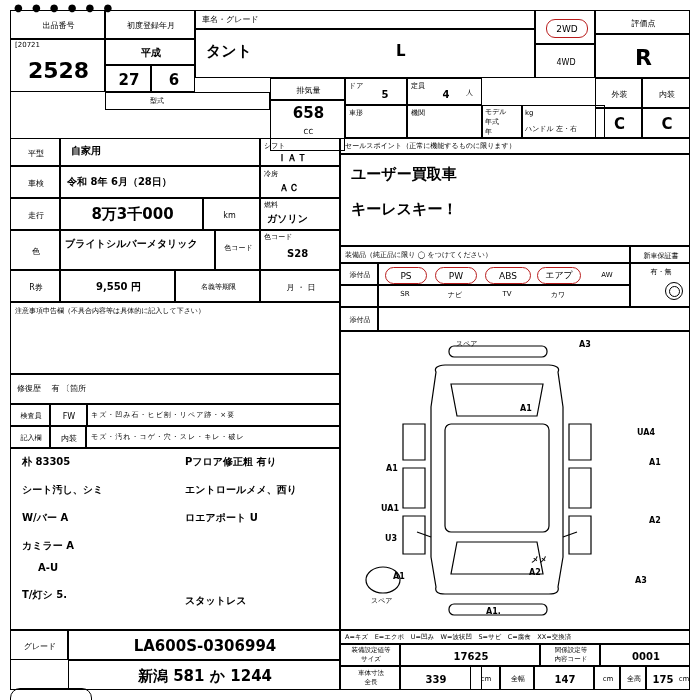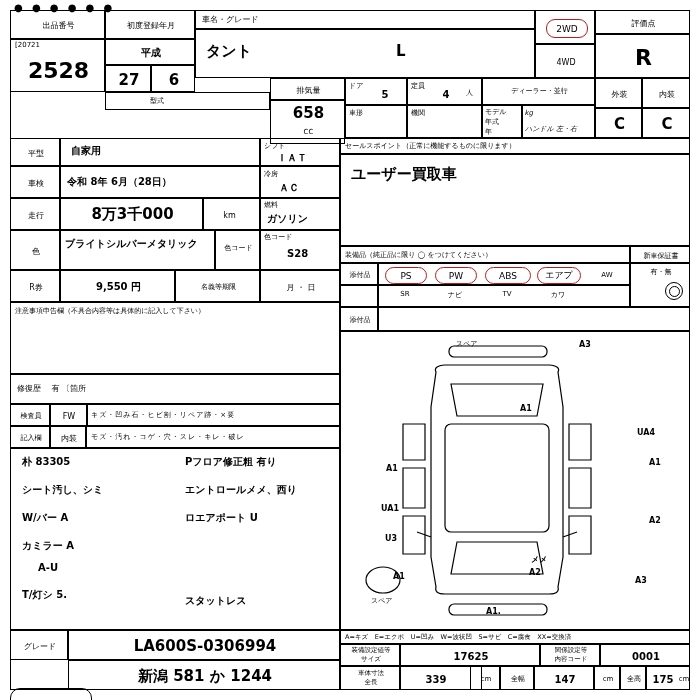--- a/index.html
+++ b/index.html
@@ -73,50 +73,47 @@
     <div class="t ctr xlg hand" style="left:0;top:0;width:95px;height:44px;">R</div>
   </div>
 
   <div class="box" style="left:105px;top:92px;width:165px;height:18px;">
     <div class="t lft xsmall" style="left:4px;top:3px;margin-left:40px;">型式</div>
   </div>
 
   <div class="box" style="left:270px;top:78px;width:75px;height:22px;">
     <div class="t ctr small" style="left:0;top:0;width:75px;height:22px;">排気量</div>
   </div>
-  <div class="box" style="left:270px;top:100px;width:75px;height:44px;padding-left:36px;">
+  <div class="box" style="left:270px;top:100px;width:75px;height:51px;padding-left:36px;">
     <div class="t ctr lg hand" style="left:0;top:0;width:75px;height:24px;">658</div>
     <div class="t ctr xsmall" style="left:0;top:24px;width:75px;height:13px;">CC</div>
   </div>
 
   <div class="box" style="left:345px;top:78px;width:62px;height:27px;">
     <div class="t lft xsmall" style="left:3px;top:2px;">ドア</div>
     <div class="t ctr med hand" style="left:24px;top:6px;width:30px;height:18px;">5</div>
   </div>
   <div class="box" style="left:407px;top:78px;width:75px;height:27px;">
     <div class="t lft xsmall" style="left:3px;top:2px;">定員</div>
     <div class="t ctr med hand" style="left:26px;top:6px;width:24px;height:18px;">4</div>
     <div class="t lft xsmall" style="left:58px;top:9px;">人</div>
   </div>
-  <div class="box" style="left:482px;top:78px;width:113px;height:27px;">
-    <div class="t ctr xsmall" style="left:0;top:7px;width:113px;">ディーラー・並行</div>
-  </div>
 
   <div class="box" style="left:345px;top:105px;width:62px;height:33px;">
     <div class="t lft xsmall" style="left:3px;top:2px;">車形</div>
   </div>
   <div class="box" style="left:407px;top:105px;width:75px;height:33px;">
     <div class="t lft xsmall" style="left:3px;top:2px;">機関</div>
   </div>
   <div class="box" style="left:482px;top:105px;width:40px;height:33px;">
     <div class="t xsmall" style="left:2px;top:1px;line-height:10px;white-space:pre;">モデル
 年式
 年</div>
   </div>
-  <div class="box" style="left:522px;top:105px;width:73px;height:33px;font-style:italic;">
+  <div class="box" style="left:522px;top:105px;width:83px;height:33px;">
     <div class="t lft xsmall" style="left:2px;top:3px;">kg</div>
     <div class="t lft xsmall" style="left:2px;top:18px;">ハンドル 左・右</div>
   </div>
 
   <div class="box" style="left:595px;top:78px;width:47px;height:30px;">
     <div class="t ctr small" style="left:0;top:0;width:47px;height:30px;">外装</div>
   </div>
   <div class="box" style="left:642px;top:78px;width:48px;height:30px;">
     <div class="t ctr small" style="left:0;top:0;width:48px;height:30px;">内装</div>
   </div>
@@ -196,20 +193,21 @@
   </div>
   <div class="box" style="left:10px;top:374px;width:330px;height:30px;">
     <div class="t lft small" style="left:6px;top:8px;">修復歴 　有 〔箇所</div>
   </div>
 
   <div class="box" style="left:340px;top:138px;width:350px;height:16px;">
     <div class="t lft xsmall" style="left:4px;top:2px;">セールスポイント（正常に機能するものに限ります）</div>
   </div>
   <div class="box" style="left:340px;top:154px;width:350px;height:92px;">
     <div class="t lft lg hand" style="left:10px;top:10px;">ユーザー買取車</div>
+    <div class="t lft lg hand" style="left:10px;top:45px;">キーレスキー！</div>
   </div>
 
   <div class="box" style="left:340px;top:246px;width:290px;height:17px;">
     <div class="t lft xsmall" style="left:4px;top:3px;">装備品（純正品に限り ◯ をつけてください）</div>
   </div>
   <div class="box" style="left:630px;top:246px;width:60px;height:17px;">
     <div class="t ctr xsmall" style="left:0;top:0;width:60px;height:17px;">新車保証書</div>
   </div>
 
   <div class="box" style="left:340px;top:263px;width:38px;height:22px;">

